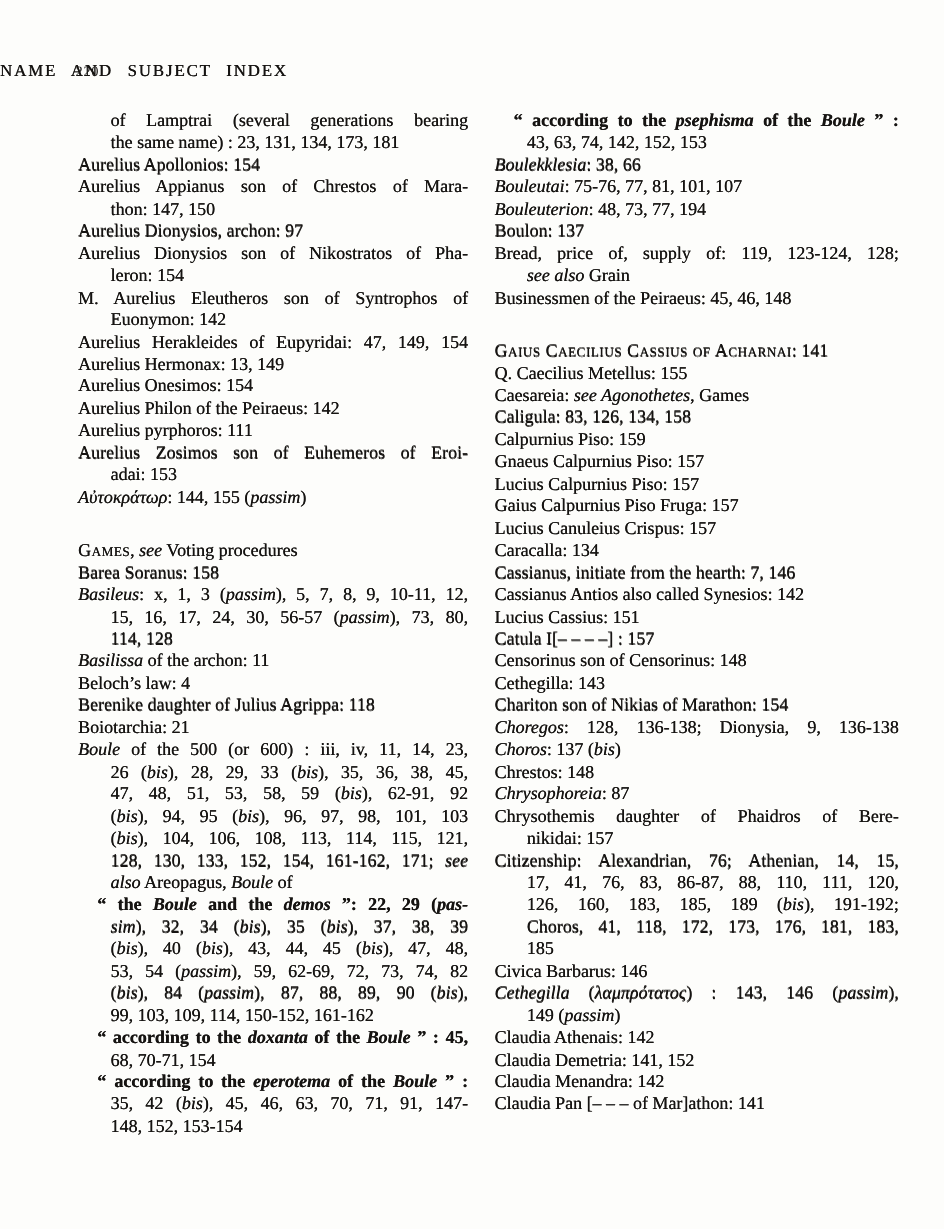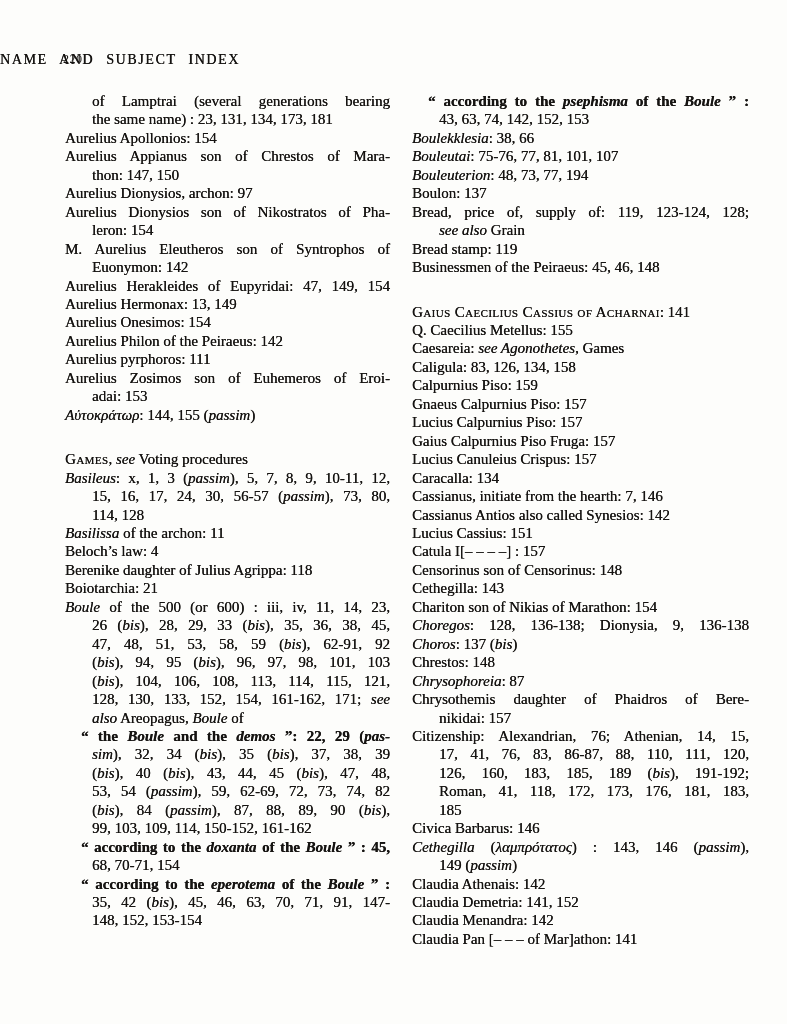--- a/index.html
+++ b/index.html
@@ -61,20 +61,21 @@
         <div class="line ind1"><span>Euonymon: 142</span></div>
         <div class="line ind0 j"><span>Aurelius Herakleides of Eupyridai: 47, 149, 154</span></div>
         <div class="line ind0"><span>Aurelius Hermonax: 13, 149</span></div>
         <div class="line ind0"><span>Aurelius Onesimos: 154</span></div>
         <div class="line ind0"><span>Aurelius Philon of the Peiraeus: 142</span></div>
         <div class="line ind0"><span>Aurelius pyrphoros: 111</span></div>
         <div class="line ind0 j"><span>Aurelius Zosimos son of Euhemeros of Eroi-</span></div>
         <div class="line ind1"><span>adai: 153</span></div>
         <div class="line ind0"><span class="i">Αὐτοκράτωρ</span><span>: 144, 155 (</span><span class="i">passim</span><span>)</span></div>
         <div class="line ind0 gap"><span class="sc">Games</span><span>, </span><span class="i">see</span><span> Voting procedures</span></div>
+        <div class="line ind0"><span>Barea Soranus: 158</span></div>
         <div class="line ind0 j"><span class="i">Basileus</span><span>: x, 1, 3 (</span><span class="i">passim</span><span>), 5, 7, 8, 9, 10-11, 12,</span></div>
         <div class="line ind1 j"><span>15, 16, 17, 24, 30, 56-57 (</span><span class="i">passim</span><span>), 73, 80,</span></div>
         <div class="line ind1"><span>114, 128</span></div>
         <div class="line ind0"><span class="i">Basilissa</span><span> of the archon: 11</span></div>
         <div class="line ind0"><span>Beloch’s law: 4</span></div>
         <div class="line ind0"><span>Berenike daughter of Julius Agrippa: 118</span></div>
         <div class="line ind0"><span>Boiotarchia: 21</span></div>
         <div class="line ind0 j"><span class="i">Boule</span><span> of the 500 (or 600) : iii, iv, 11, 14, 23,</span></div>
         <div class="line ind1 j"><span>26 (</span><span class="i">bis</span><span>), 28, 29, 33 (</span><span class="i">bis</span><span>), 35, 36, 38, 45,</span></div>
         <div class="line ind1 j"><span>47, 48, 51, 53, 58, 59 (</span><span class="i">bis</span><span>), 62-91, 92</span></div>
@@ -96,21 +97,20 @@
       </div>
     <div class="col col-right">
         <div class="line ind2 j"><span>“ according to the </span><span class="i">psephisma</span><span> of the </span><span class="i">Boule</span><span> ” :</span></div>
         <div class="line ind1"><span>43, 63, 74, 142, 152, 153</span></div>
         <div class="line ind0"><span class="i">Boulekklesia</span><span>: 38, 66</span></div>
         <div class="line ind0"><span class="i">Bouleutai</span><span>: 75-76, 77, 81, 101, 107</span></div>
         <div class="line ind0"><span class="i">Bouleuterion</span><span>: 48, 73, 77, 194</span></div>
         <div class="line ind0"><span>Boulon: 137</span></div>
         <div class="line ind0 j"><span>Bread, price of, supply of: 119, 123-124, 128;</span></div>
         <div class="line ind1"><span class="i">see also</span><span> Grain</span></div>
-        <div class="line ind0"><span>Bread stamp: 119</span></div>
         <div class="line ind0"><span>Businessmen of the Peiraeus: 45, 46, 148</span></div>
         <div class="line ind0 gap"><span class="sc">Gaius Caecilius Cassius of Acharnai</span><span>: 141</span></div>
         <div class="line ind0"><span>Q. Caecilius Metellus: 155</span></div>
         <div class="line ind0"><span>Caesareia: </span><span class="i">see Agonothetes</span><span>, Games</span></div>
         <div class="line ind0"><span>Caligula: 83, 126, 134, 158</span></div>
         <div class="line ind0"><span>Calpurnius Piso: 159</span></div>
         <div class="line ind0"><span>Gnaeus Calpurnius Piso: 157</span></div>
         <div class="line ind0"><span>Lucius Calpurnius Piso: 157</span></div>
         <div class="line ind0"><span>Gaius Calpurnius Piso Fruga: 157</span></div>
         <div class="line ind0"><span>Lucius Canuleius Crispus: 157</span></div>
@@ -124,21 +124,21 @@
         <div class="line ind0"><span>Chariton son of Nikias of Marathon: 154</span></div>
         <div class="line ind0 j"><span class="i">Choregos</span><span>: 128, 136-138; Dionysia, 9, 136-138</span></div>
         <div class="line ind0"><span class="i">Choros</span><span>: 137 (</span><span class="i">bis</span><span>)</span></div>
         <div class="line ind0"><span>Chrestos: 148</span></div>
         <div class="line ind0"><span class="i">Chrysophoreia</span><span>: 87</span></div>
         <div class="line ind0 j"><span>Chrysothemis daughter of Phaidros of Bere-</span></div>
         <div class="line ind1"><span>nikidai: 157</span></div>
         <div class="line ind0 j"><span>Citizenship: Alexandrian, 76; Athenian, 14, 15,</span></div>
         <div class="line ind1 j"><span>17, 41, 76, 83, 86-87, 88, 110, 111, 120,</span></div>
         <div class="line ind1 j"><span>126, 160, 183, 185, 189 (</span><span class="i">bis</span><span>), 191-192;</span></div>
-        <div class="line ind1 j"><span>Roman, 41, 118, 172, 173, 176, 181, 183,</span></div>
+        <div class="line ind1 j"><span>Choros, 41, 118, 172, 173, 176, 181, 183,</span></div>
         <div class="line ind1"><span>185</span></div>
         <div class="line ind0"><span>Civica Barbarus: 146</span></div>
         <div class="line ind0 j"><span class="i">Cethegilla</span><span> (</span><span class="i">λαμπρότατος</span><span>) : 143, 146 (</span><span class="i">passim</span><span>),</span></div>
         <div class="line ind1"><span>149 (</span><span class="i">passim</span><span>)</span></div>
         <div class="line ind0"><span>Claudia Athenais: 142</span></div>
         <div class="line ind0"><span>Claudia Demetria: 141, 152</span></div>
         <div class="line ind0"><span>Claudia Menandra: 142</span></div>
         <div class="line ind0"><span>Claudia Pan [– – – of Mar]athon: 141</span></div>
       </div>
   </main>

